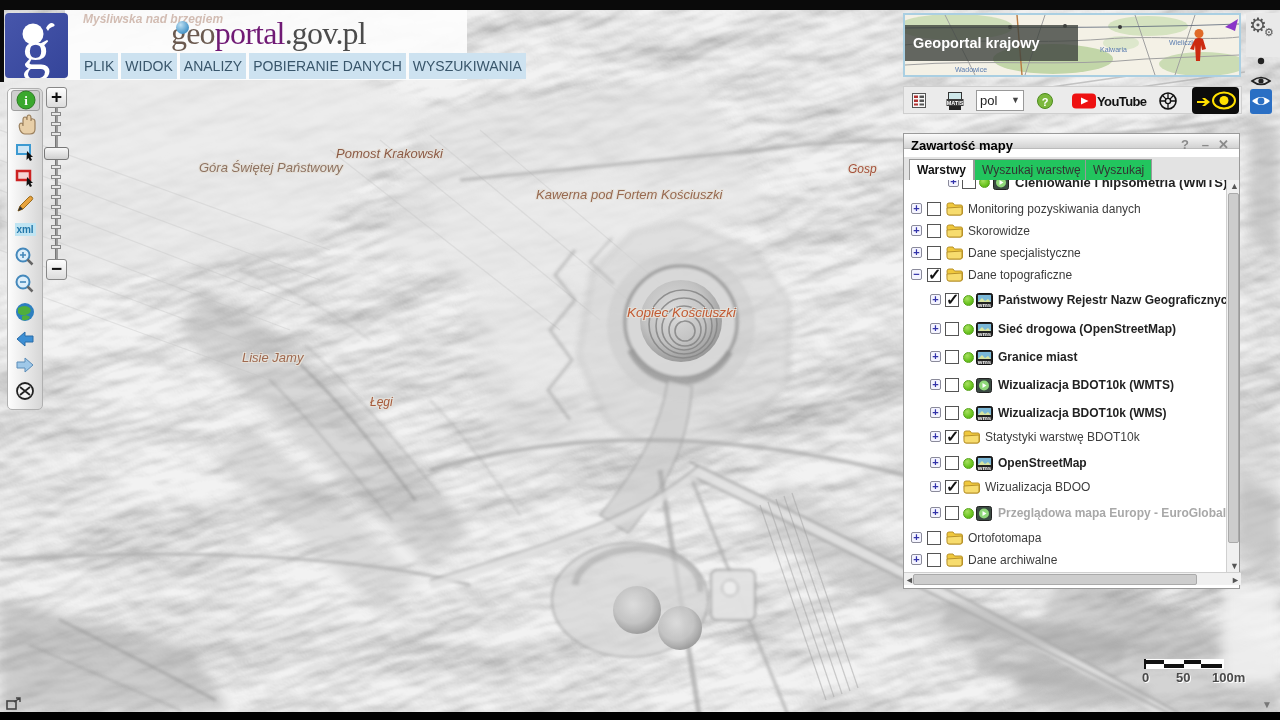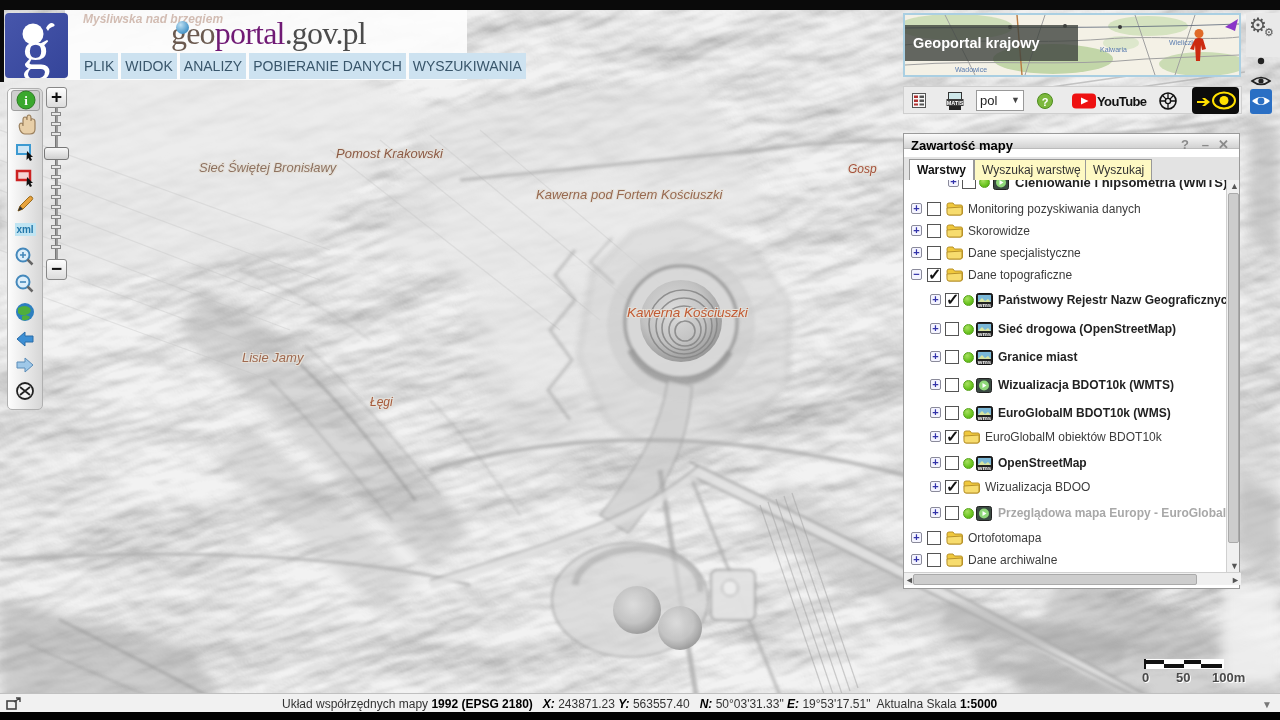--- a/index.html
+++ b/index.html
@@ -46,21 +46,21 @@
 #langsel .arr { position:absolute; right:3px; top:4px; font-size:9px; color:#444; }
 #bigblackbtn { position:absolute; left:288px; top:0px; width:47px; height:27px; background:#0c0c0c; border-radius:4px; }
 #blueeye { left:1250px; top:89px; width:22px; height:25px; background:#2a6fc4; border-radius:3px; z-index:20; }
 
 
 #panel { left:903px; top:133px; width:337px; height:456px; background:#fff; border:1px solid #9a9a9a; z-index:20; font-size:12px; }
 #ptitle { position:absolute; left:0; top:0; width:100%; height:15px; background:linear-gradient(#fbfbfb,#d2d2d2); border-bottom:1px solid #bbb; }
 #ptitle b { position:absolute; left:7px; top:4px; font-size:13px; color:#000; }
 #ptitle .ic { position:absolute; top:3px; color:#8a8a8a; font-weight:bold; font-size:13px; }
 #ptabs { position:absolute; left:0; top:23px; width:100%; height:32px; background:#e3e3e3; }
-.tab { position:absolute; top:2px; height:21px; border:1px solid #999; border-bottom:none; background:#fef9c3; color:#333; font-size:12px; padding:3px 7px 0; }
+.tab { position:absolute; top:2px; height:21px; border:1px solid #999; border-bottom:none; background:#22c55e; color:#333; font-size:12px; padding:3px 7px 0; }
 .tab.act { background:#fff; font-weight:bold; color:#111; height:22px; }
 #plist { position:absolute; left:0; top:46px; width:324px; height:392px; background:#fff; overflow:hidden; }
 .row { position:absolute; left:0; width:100%; height:22px; white-space:nowrap; }
 .exp { position:absolute; width:11px; height:11px; border:1px solid #8a8a9a; background:#f4f4ff; color:#3333aa; font-size:11px; line-height:9px; text-align:center; font-weight:bold; border-radius:2px; }
 .cb { position:absolute; width:14px; height:14px; background:#fff; border:1px solid #555; }
 .cb.chk:after { content:"\2713"; position:absolute; left:0px; top:-4px; font-size:16px; font-weight:bold; color:#111; }
 .led { position:absolute; width:11px; height:11px; border-radius:50%; background:radial-gradient(circle at 35% 30%, #a8e060, #69c41f 60%, #4e9c12); border:1px solid #57a31a; }
 .lbl { position:absolute; top:3px; color:#3c3c3c; font-size:12px; }
 .lbl.b { font-weight:bold; color:#222; }
 .lbl.gray { font-weight:bold; color:#a8a8a8; }
@@ -219,23 +219,23 @@
       </g>
     </g>
 
     <g filter="url(#soft3)">
       <path d="M950,600 L1130,640 1120,665 940,625 Z" fill="#a5a5a5" opacity="0.45"></path>
       <path d="M980,655 L1150,690 1145,705 975,672 Z" fill="#ababab" opacity="0.4"></path>
     </g>
   </svg>
 
   <div class="mlab" style="left:336px;top:146px;font-size:13px;color:#8c5a44;">Pomost Krakowski</div>
-  <div class="mlab" style="left:199px;top:160px;font-size:13px;color:#8e7260;">Sieć Świętej Bronisławy</div>
+  <div class="mlab" style="left:199px;top:160px;font-size:13px;color:#8e7260;">Góra Świętej Państwowy</div>
   <div class="mlab" style="left:536px;top:187px;font-size:13px;color:#97694f;">Kawerna pod Fortem Kościuszki</div>
-  <div class="mlab" style="left:627px;top:305px;font-size:13.5px;color:#c25a32;">Kawerna Kościuszki</div>
+  <div class="mlab" style="left:627px;top:305px;font-size:13.5px;color:#c25a32;">Kopiec Kościuszki</div>
   <div class="mlab" style="left:242px;top:350px;font-size:13px;color:#a06a50;">Lisie Jamy</div>
   <div class="mlab" style="left:848px;top:162px;font-size:12px;color:#a5503a;">Gosp</div>
   <div class="abs" style="left:83px;top:12px;z-index:22;font-style:italic;font-weight:bold;font-size:12px;color:rgba(150,95,70,0.4);white-space:nowrap;">Myśliwska nad brzegiem</div>
   <div class="mlab" style="left:370px;top:395px;font-size:12px;color:#a65a3a;">Łęgi</div>
 
   <div class="abs" id="topstrip"></div>
   <div class="abs" id="leftstrip"></div>
   <div class="abs" id="botstrip"></div>
 
   <div class="abs" id="header"></div>
@@ -519,30 +519,30 @@
         <div class="row" style="top:223px">
           <div class="exp" style="left:26px;top:4px">+</div>
           <div class="cb" style="left:41px;top:3px"></div>
           <div class="led" style="left:59px;top:5px"></div>
           <div style="position:absolute;left:72px;top:3px"><svg width="17" height="15" viewBox="0 0 17 15">
               <rect x="0.5" y="0.5" width="16" height="14" rx="2" fill="#222" stroke="#111"></rect>
               <rect x="2" y="2" width="13" height="7" fill="#7ab8d8"></rect>
               <path d="M2 9 l4 -4 3 3 3 -2 3 3 0 0 -13 0 Z" fill="#d8e4a0"></path>
               <text x="8.5" y="13.8" font-size="6" fill="#fff" text-anchor="middle" font-weight="bold">wms</text>
             </svg></div>
-          <div class="lbl b" style="left:94px;">EuroGlobalM BDOT10k (WMS)</div>
+          <div class="lbl b" style="left:94px;">Wizualizacja BDOT10k (WMS)</div>
         </div>
         <div class="row" style="top:247px">
           <div class="exp" style="left:26px;top:4px">+</div>
           <div class="cb chk" style="left:41px;top:3px"></div>
           <div style="position:absolute;left:59px;top:3px"><svg width="17" height="14" viewBox="0 0 17 14">
               <path d="M1 3 q0 -2 2 -2 l4 0 1.5 2 6.5 0 q1.5 0 1.5 2 l0 6 q0 2 -2 2 l-11 0 q-2 0 -2 -2 Z" fill="#f0c83c" stroke="#b8922a"></path>
               <path d="M1 6 L16 5 16 11 q0 2 -2 2 l-11 0 q-2 0 -2 -2 Z" fill="#f7dc6e" stroke="#b8922a"></path>
             </svg></div>
-          <div class="lbl " style="left:81px;">EuroGlobalM obiektów BDOT10k</div>
+          <div class="lbl " style="left:81px;">Statystyki warstwę BDOT10k</div>
         </div>
         <div class="row" style="top:273px">
           <div class="exp" style="left:26px;top:4px">+</div>
           <div class="cb" style="left:41px;top:3px"></div>
           <div class="led" style="left:59px;top:5px"></div>
           <div style="position:absolute;left:72px;top:3px"><svg width="17" height="15" viewBox="0 0 17 15">
               <rect x="0.5" y="0.5" width="16" height="14" rx="2" fill="#222" stroke="#111"></rect>
               <rect x="2" y="2" width="13" height="7" fill="#7ab8d8"></rect>
               <path d="M2 9 l4 -4 3 3 3 -2 3 3 0 0 -13 0 Z" fill="#d8e4a0"></path>
               <text x="8.5" y="13.8" font-size="6" fill="#fff" text-anchor="middle" font-weight="bold">wms</text>
@@ -607,22 +607,19 @@
     <rect x="26" y="7" width="20" height="4" fill="#111"></rect>
       <rect x="63" y="7" width="21" height="4" fill="#111"></rect>
     <rect x="6" y="2" width="2" height="10" fill="#111"></rect>
     <g font-size="13" font-weight="bold" fill="#4a4a4a" style="text-shadow:1px 1px 0 #fff">
       <text x="4" y="25">0</text>
       <text x="38" y="25">50</text>
       <text x="74" y="25">100m</text>
     </g>
   </svg>
 
-  <div class="abs" id="status">
-    <div class="in">Układ współrzędnych mapy <b>1992 (EPSG 2180)</b>&nbsp;&nbsp; <i>X:</i> 243871.23 <i>Y:</i> 563557.40&nbsp;&nbsp; <i>N:</i> 50°03'31.33" <i>E:</i> 19°53'17.51"&nbsp; Aktualna Skala <b>1:5000</b></div>
-  </div>
   <svg class="abs" style="left:6px;top:697px;z-index:31" width="16" height="13" viewBox="0 0 16 13">
     <rect x="1" y="4" width="9" height="8" fill="none" stroke="#444" stroke-width="1.6"></rect>
     <path d="M8 5 l6 -4 m-4 0 h4 v4" stroke="#444" stroke-width="1.4" fill="none"></path>
   </svg>
   <div class="abs" style="right:8px;top:699px;z-index:31;color:#777;font-size:10px;">▼</div>
 
 </div>
 
 </body></html>

